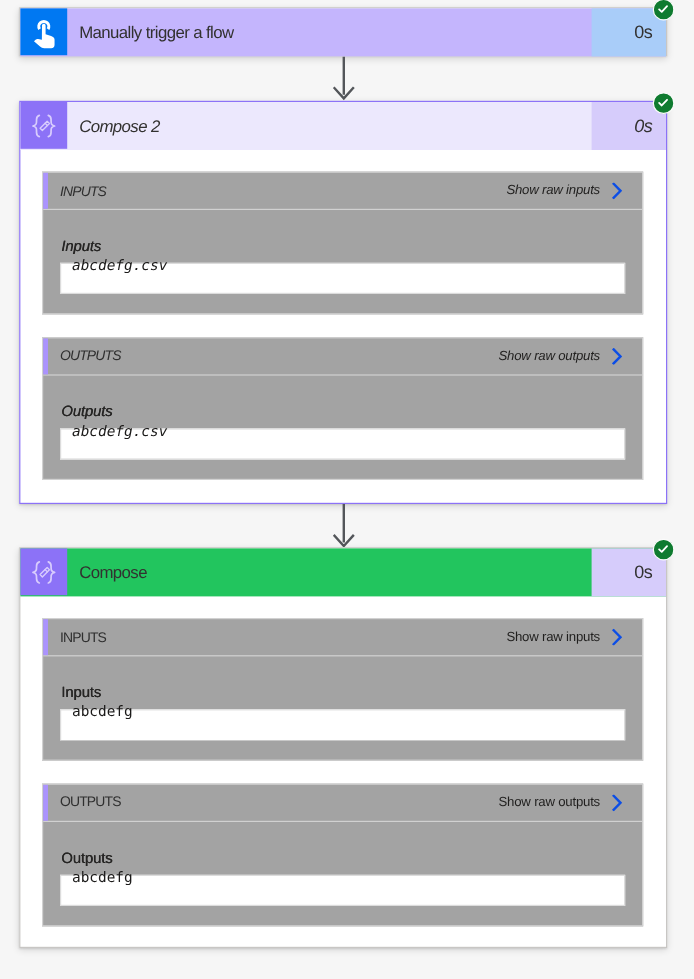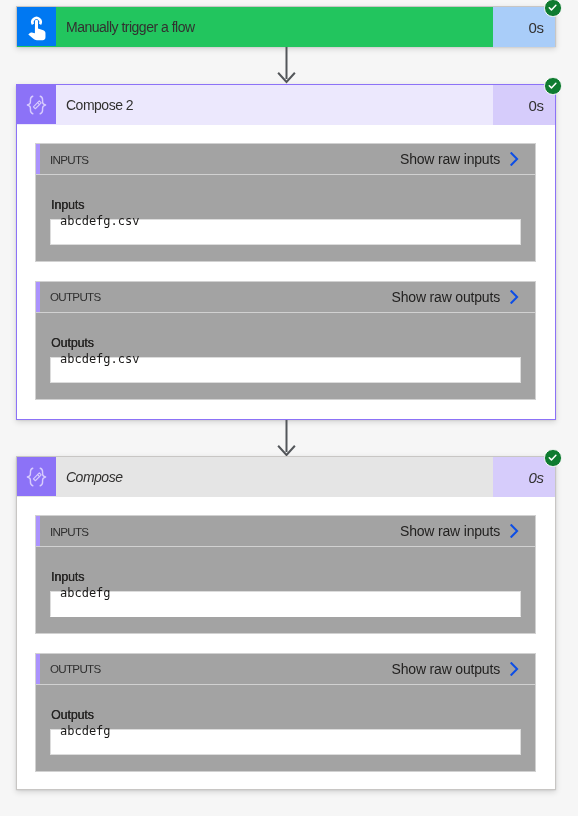--- a/index.html
+++ b/index.html
@@ -3,52 +3,52 @@
 <meta charset="utf-8">
 <style>
   html,body{margin:0;padding:0;}
   body{width:578px;height:816px;background:#f6f6f6;font-family:"Liberation Sans",sans-serif;overflow:hidden;
        -webkit-font-smoothing:antialiased;}
   .canvas{position:relative;width:578px;height:816px;}
 
   
   .node{position:absolute;left:16px;width:540px;background:#fff;box-sizing:border-box;
         box-shadow:0 2px 6px rgba(0,0,0,.14), 0 .6px 1.6px rgba(0,0,0,.11);}
-  .node.sel{border:1px solid #8c72f7;}
+  .node.sel{border:1px solid #8c72f7;font-style:italic;}
   .node.plain{border:1px solid #c8c6c4;}
   .nodehdr{position:relative;display:flex;align-items:stretch;height:40px;box-sizing:border-box;}
   .nodeicon{width:39px;height:39px;flex:0 0 39px;display:flex;align-items:center;justify-content:center;}
   .nodetitle{flex:1 1 auto;display:flex;align-items:center;font-size:14px;color:#323130;padding-left:10px;letter-spacing:-0.5px;}
   .dur{width:38px;flex:0 0 38px;display:flex;align-items:center;justify-content:center;font-size:15px;color:#323130;letter-spacing:-0.4px;padding-left:24px;}
   .badge{position:absolute;width:17.5px;height:17.5px;border-radius:50%;background:#0f7b30;
          display:flex;align-items:center;justify-content:center;box-sizing:border-box;border:1px solid #fbfbfb;}
 
   .arrow{position:absolute;}
 
   
   .section{position:absolute;border:1px solid #d1d1d1;background:#a3a3a3;box-sizing:border-box;}
   .sechdr{display:flex;align-items:stretch;height:31px;border-bottom:1px solid #d1d1d1;box-sizing:border-box;}
   .secbar{width:4px;flex:0 0 4px;background:#ab93fd;}
   .sectitle{display:flex;align-items:center;font-size:11.6px;color:#2f2f2f;letter-spacing:-0.7px;padding-left:10px;}
   .showraw{margin-left:auto;display:flex;align-items:center;padding-right:16px;}
-  .showraw span{font-size:14px;color:#201f1e;letter-spacing:-0.18px;}
+  .showraw span{font-size:11px;color:#201f1e;letter-spacing:-0.18px;}
   .showraw svg{margin-left:10px;display:block;}
   .flabel{position:absolute;font-size:12.4px;line-height:1;font-weight:normal;letter-spacing:-0.1px;color:#262524;
           text-shadow:0.32px 0 0 currentColor;}
   .fbox{position:absolute;border:1px solid #dcdcdc;background:#fff;box-sizing:border-box;
         font-family:"DejaVu Sans Mono",monospace;font-size:12px;color:#1b1a19;
         display:flex;align-items:center;padding-left:9px;line-height:1;padding-bottom:22px;}
 </style>
 </head>
 <body>
 
 <div class="canvas">
 
   <div class="node plain" id="n1" style="top:6px;height:41px;">
-    <div class="nodehdr" style="background:#22c55e;">
+    <div class="nodehdr" style="background:#c4b5fd;">
       <div class="nodeicon" style="background:#0078f2;">
         <svg width="29" height="31" viewBox="0 0 26 28" style="margin-top:-1px" aria-hidden="true">
           <path d="M9.82 11.99 A3.75 3.75 0 1 1 16.18 11.99" fill="none" stroke="#fff" stroke-width="2.3" stroke-linecap="butt"></path>
           <path fill="#fff" d="M11.65 9.3a1.35 1.35 0 0 1 2.7 0v6.55l4.15 1.3c1.7.55 2.6 1.45 2.6 2.9v3.75a2.55 2.55 0 0 1-2.55 2.55h-5.3a4.4 4.4 0 0 1-3.1-1.3L5.6 21.2l1.2-1.2a2.2 2.2 0 0 1 1.95-.6l2.8.6z"></path>
         </svg>
       </div>
       <div class="nodetitle">Manually trigger a flow</div>
       <div class="dur" style="background:#a9cdf9;">0s</div>
     </div>
     <div class="badge" style="right:-6.5px;top:-8px;">
@@ -116,21 +116,21 @@
       <div class="fbox" style="left:14px;top:75px;width:471px;height:26px;">abcdefg.csv</div>
     </div>
   </div>
 
   <svg class="arrow" style="left:275px;top:420px;" width="24" height="37">
     <path d="M11.5 0 L11.5 32" stroke="#53565a" stroke-width="2" fill="none"></path>
     <path d="M3.8 26.5 L11.5 35 L19.2 26.5" stroke="#53565a" stroke-width="2" fill="none" stroke-linecap="square"></path>
   </svg>
 
   <div class="node plain" id="n3" style="top:456px;height:334px;">
-    <div class="nodehdr" style="background:#e5e5e5;font-style:italic;">
+    <div class="nodehdr" style="background:#22c55e;">
       <div class="nodeicon" style="background:#8c72f7;">
         <svg class="cmpsvg" width="21" height="20" viewBox="0 0 21 20" style="margin-top:1.2px" aria-hidden="true">
   <g fill="none" stroke="#d8ccfd" stroke-width="1.45" stroke-linecap="round" stroke-linejoin="round">
     <path d="M6.75 1.2 C4.9 1.85 4.45 3.15 4.45 4.65 C4.45 6.3 4.6 7.65 3.95 8.5 C3.45 9.15 2.6 9.7 1.45 10 C2.6 10.3 3.45 10.85 3.95 11.5 C4.6 12.35 4.45 13.7 4.45 15.35 C4.45 16.85 4.9 18.15 6.75 18.8"></path>
     <path d="M14.25 1.2 C16.1 1.85 16.55 3.15 16.55 4.65 C16.55 6.3 16.4 7.65 17.05 8.5 C17.55 9.15 18.4 9.7 19.55 10 C18.4 10.3 17.55 10.85 17.05 11.5 C16.4 12.35 16.55 13.7 16.55 15.35 C16.55 16.85 16.1 18.15 14.25 18.8"></path>
   </g>
   <g fill="none" stroke="#d8ccfd" stroke-width="1.15" stroke-linejoin="round" stroke-linecap="round">
     <path d="M9.31 13.75 L7.4 11.84 L13.29 5.95 L15.2 7.86 Z"></path>
     <path d="M11.58 7.66 L13.49 9.57"></path>
   </g>

